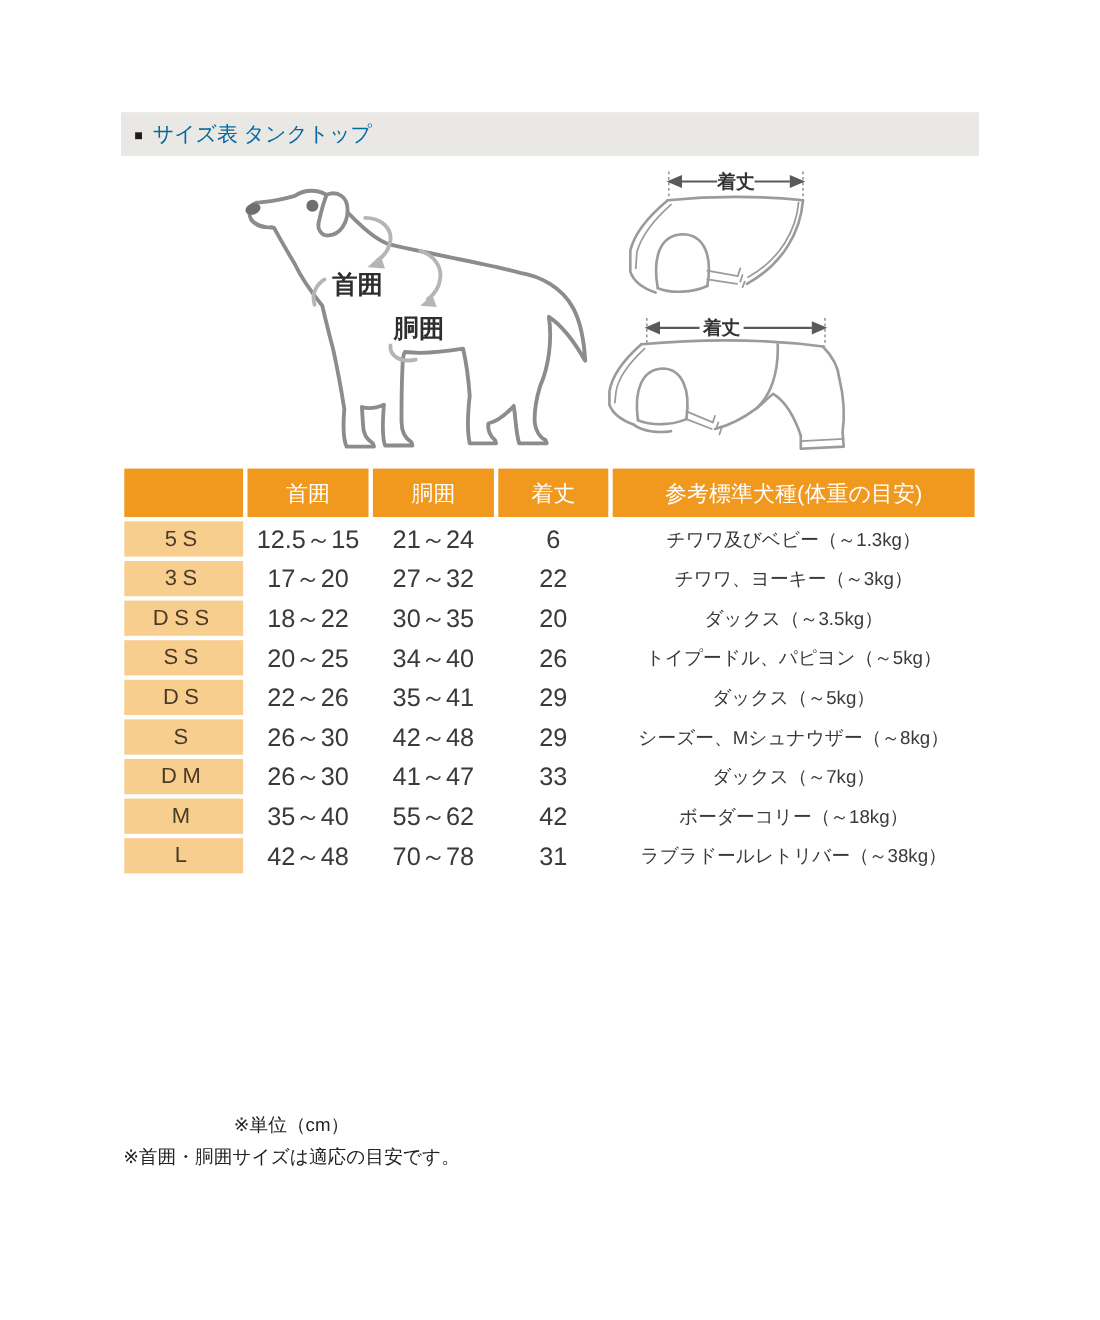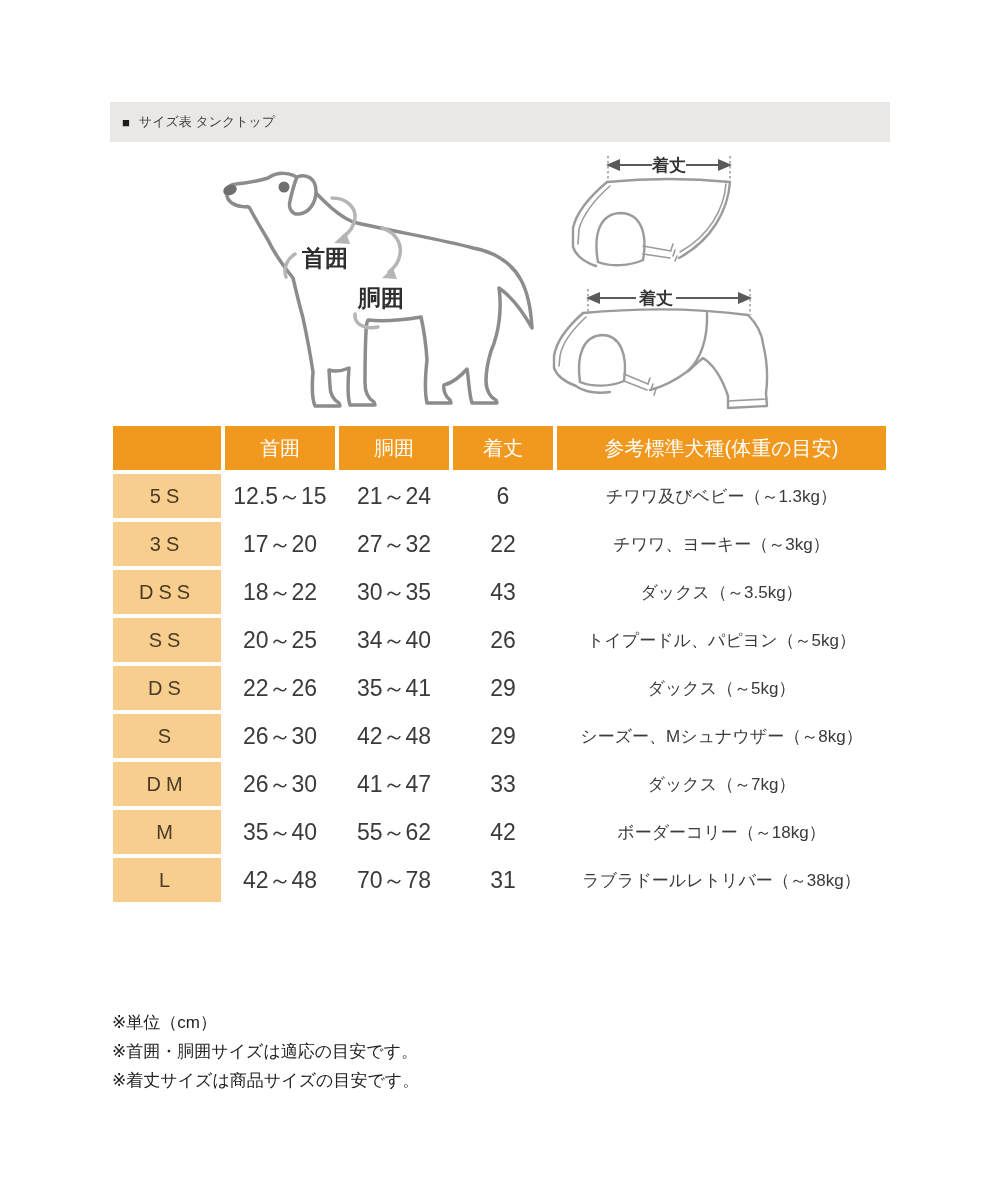--- a/index.html
+++ b/index.html
@@ -10,21 +10,21 @@
   }
   .page{position:absolute;inset:0;}
 
   
   .title-bar{
     position:absolute;left:110px;top:102px;width:780px;height:40px;
     background:var(--title-bar-bg,#E9E8E4);
     display:flex;align-items:center;box-sizing:border-box;padding-left:12px;
   }
   .title-bar .bullet{font-size:13px;color:#1c1c1c;margin-right:9px;line-height:1;}
-  .title-bar .title{font-size:13px;color:#404040;}
+  .title-bar .title{font-size:19px;color:#0369a1;}
 
   
   .dog-svg{position:absolute;left:205px;top:160px;width:335px;height:255px;}
   .garments-svg{position:absolute;left:540px;top:148px;width:240px;height:272px;}
   .outline{fill:none;stroke:var(--diagram-line,#8C8C8C);stroke-width:3.5;stroke-linecap:round;stroke-linejoin:round;}
   .earfill{fill:#ffffff;stroke:var(--diagram-line,#8C8C8C);stroke-width:3.5;stroke-linejoin:round;}
   .feat{fill:#6f6f6f;stroke:none;}
   .arc{fill:none;stroke:var(--measure-arc,#B5B5B5);stroke-width:3.5;stroke-linecap:round;}
   .archead{fill:var(--measure-arc,#B5B5B5);stroke:none;}
   .dog-label{font-family:"Liberation Sans","DejaVu Sans",sans-serif;font-size:23px;font-weight:bold;fill:#2e2e2e;}
@@ -38,30 +38,30 @@
   
   table.size{
     position:absolute;left:109px;top:422px;width:781px;
     border-collapse:separate;border-spacing:4px;table-layout:fixed;
   }
   table.size th{
     background:var(--header-bg,#F0991E);color:var(--header-text,#ffffff);
     font-size:20px;font-weight:normal;height:44px;text-align:center;padding:0;
   }
   table.size td{
-    height:44px;text-align:center;vertical-align:middle;padding:0;
+    height:32px;text-align:center;vertical-align:middle;padding:0;
     font-size:23px;color:var(--table-text,#3a3a3a);background:#ffffff;
   }
   table.size td.c0{
     background:var(--size-col-bg,#F8CE8E);font-size:20px;letter-spacing:5px;color:#4a3b28;
   }
   table.size td.c4{font-size:17px;}
 
   
-  .notes{position:absolute;left:112px;top:1008px;font-size:17px;color:#222;line-height:29px;}
+  .notes{position:absolute;left:112px;top:1008px;font-size:17px;color:#222;line-height:29px;text-align:center;}
 </style>
 </head>
 <body>
 
 <div class="page">
 
   <div class="title-bar">
     <span class="bullet">■</span>
     <span class="title">サイズ表 タンクトップ</span>
   </div>
@@ -180,21 +180,21 @@
           <td class="c0">3S</td>
           <td class="c1">17～20</td>
           <td class="c2">27～32</td>
           <td class="c3">22</td>
           <td class="c4">チワワ、ヨーキー（～3kg）</td>
         </tr>
         <tr>
           <td class="c0">DSS</td>
           <td class="c1">18～22</td>
           <td class="c2">30～35</td>
-          <td class="c3">43</td>
+          <td class="c3">20</td>
           <td class="c4">ダックス（～3.5kg）</td>
         </tr>
         <tr>
           <td class="c0">SS</td>
           <td class="c1">20～25</td>
           <td class="c2">34～40</td>
           <td class="c3">26</td>
           <td class="c4">トイプードル、パピヨン（～5kg）</td>
         </tr>
         <tr>
@@ -231,16 +231,15 @@
           <td class="c2">70～78</td>
           <td class="c3">31</td>
           <td class="c4">ラブラドールレトリバー（～38kg）</td>
         </tr>
       </tbody>
   </table>
 
   <div class="notes">
     <div>※単位（cm）</div>
     <div>※首囲・胴囲サイズは適応の目安です。</div>
-    <div>※着丈サイズは商品サイズの目安です。</div>
   </div>
 
 </div>
 
 </body></html>

